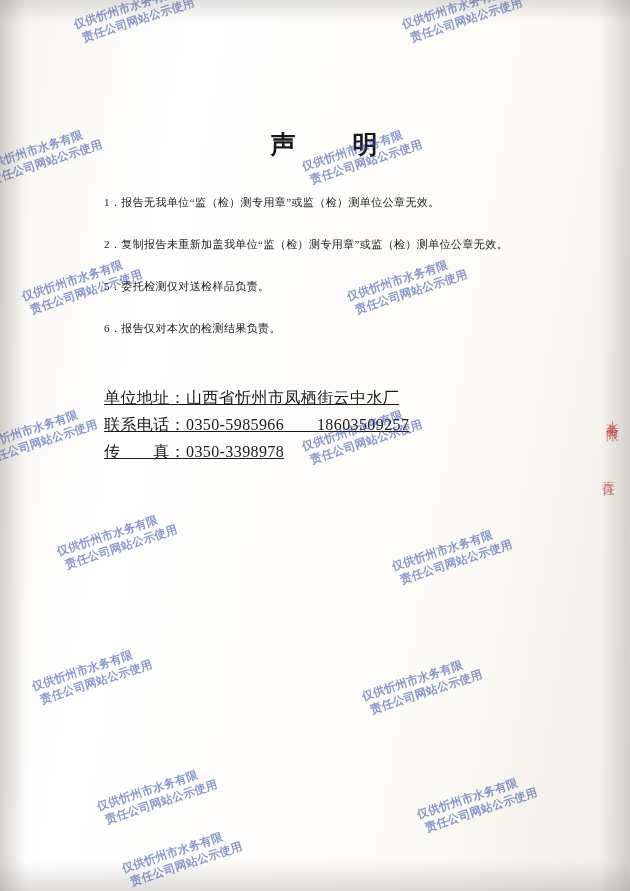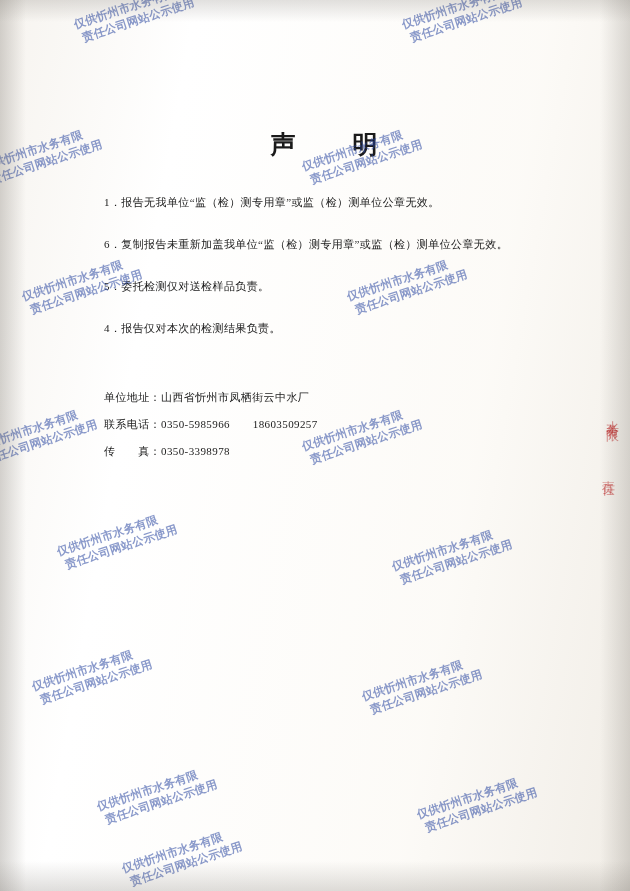--- a/index.html
+++ b/index.html
@@ -69,25 +69,26 @@
     line-height: 31px;
     margin: 0 0 11px 0;
     text-indent: 30px;
     letter-spacing: 0.4px;
     text-align: justify;
   }
   .contact-block {
     margin-top: 40px;
   }
   .contact-line {
-    font-size: 11px;
+    font-size: 16px;
     line-height: 27px;
     text-indent: 30px;
     letter-spacing: 0.4px;
     white-space: pre;
+    text-decoration: underline;
   }
 
   
   .wm-layer {
     position: absolute;
     inset: 0;
     pointer-events: none;
     overflow: hidden;
   }
   .wm {
@@ -120,23 +121,23 @@
 <body>
 
 <div class="page">
 
   <div class="paper-tint"></div>
 
   <div class="content">
     <h1 class="doc-title">声　明</h1>
 
     <p class="clause">1．报告无我单位“监（检）测专用章”或监（检）测单位公章无效。</p>
-    <p class="clause">6．复制报告未重新加盖我单位“监（检）测专用章”或监（检）测单位公章无效。</p>
+    <p class="clause">2．复制报告未重新加盖我单位“监（检）测专用章”或监（检）测单位公章无效。</p>
     <p class="clause">5．委托检测仅对送检样品负责。</p>
-    <p class="clause">4．报告仅对本次的检测结果负责。</p>
+    <p class="clause">6．报告仅对本次的检测结果负责。</p>
 
     <div class="contact-block">
       <div class="contact-line">单位地址：山西省忻州市凤栖街云中水厂</div>
       <div class="contact-line">联系电话：0350-5985966　　18603509257</div>
       <div class="contact-line">传　　真：0350-3398978</div>
     </div>
   </div>
 
   <div class="wm-layer">
 

